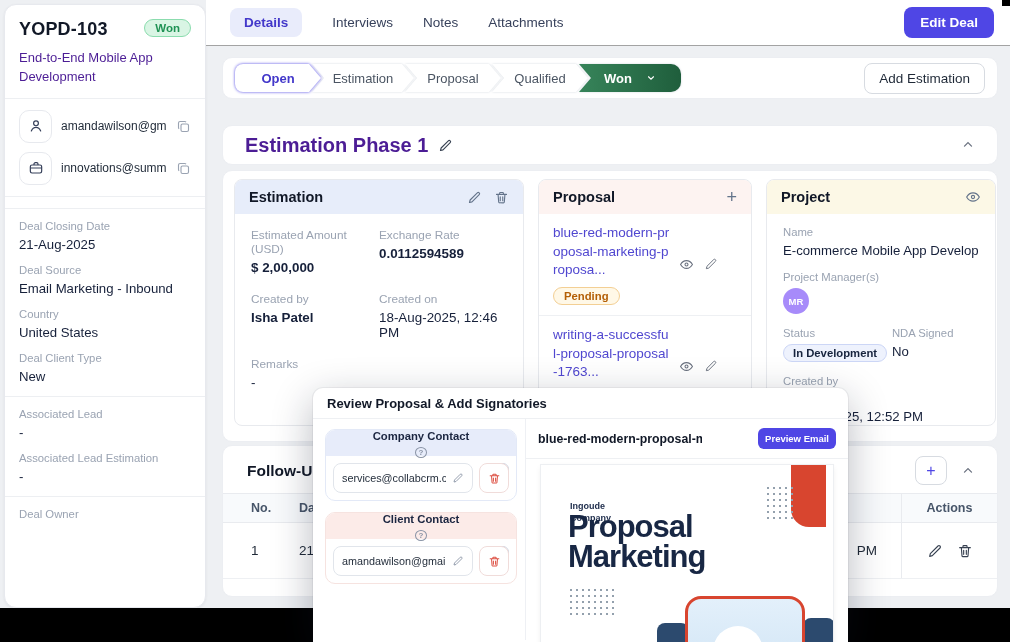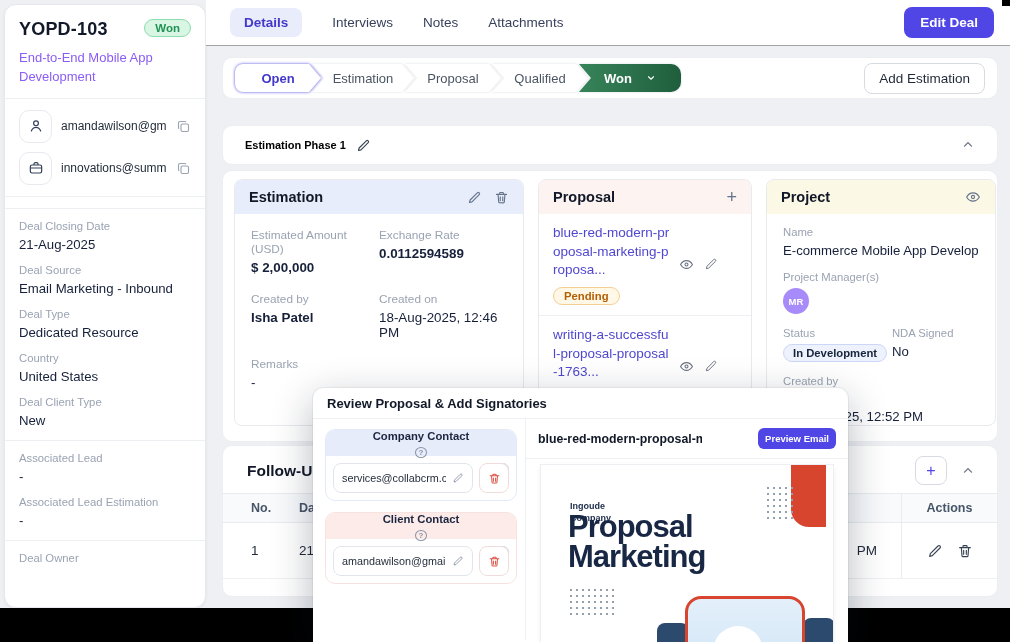--- a/index.html
+++ b/index.html
@@ -9,21 +9,21 @@
   .app { position:absolute; left:0; top:0; width:1010px; height:608px; background:#eef0f3; }
 
   
   .sidebar { position:absolute; left:4px; top:4px; width:202px; height:604px; background:#fff;
              border:1px solid #e7e9ee; border-radius:12px; padding:14px; overflow:hidden;
              box-shadow:0 1px 3px rgba(16,24,40,.06); }
   .sb-head { display:flex; align-items:flex-start; justify-content:space-between; }
   .deal-id { font-size:18px; font-weight:700; color:#111827; letter-spacing:.2px; }
   .won-pill { font-size:11.5px; font-weight:700; color:#1f9254; background:#d9f5e4;
               border:1px solid #8bdcae; border-radius:999px; padding:2px 10px; }
-  .deal-title { margin-top:9px; font-size:13px; color:#8b5cf6; line-height:1.45; }
+  .deal-title { margin-top:9px; font-size:13px; color:#4c1d95; line-height:1.45; }
   .sb-div { border:0; border-top:1px solid #edeff2; margin:11px -14px; }
   .sb-row { display:flex; align-items:center; gap:9px; margin:9px 0; }
   .icon-box { width:33px; height:33px; border:1px solid #e7e9ee; border-radius:10px; flex:0 0 auto;
               display:flex; align-items:center; justify-content:center; color:#37415b; }
   .sb-row-text { flex:1; font-size:12px; color:#1f2937; white-space:nowrap; overflow:hidden; }
   .copy { color:#9aa3b2; flex:0 0 auto; }
   .fgroup { margin:0 0 12px 0; }
   .flabel { font-size:11.3px; color:#9aa3b2; }
   .fvalue { font-size:13.2px; color:#16203a; margin-top:5px; }
 
@@ -51,21 +51,21 @@
   .chev-w.open-w { filter:drop-shadow(0 0 1.5px #4f46e5); z-index:6; }
   .chev.mid { clip-path:polygon(0 0, calc(100% - 12px) 0, 100% 50%, calc(100% - 12px) 100%, 0 100%, 12px 50%); }
   .z5{z-index:5}.z4{z-index:4}.z3{z-index:3}.z1{z-index:1}
   .chev.last { clip-path:polygon(0 0, 100% 0, 100% 100%, 0 100%, 12px 50%); border-radius:0 10px 10px 0;
                background:linear-gradient(90deg,#37845a,#1f5e3c); color:#fff; font-weight:700; gap:14px; }
   .add-est { margin-left:auto; background:#fff; border:1px solid #d7dbe1; border-radius:8px;
              font-size:13.5px; color:#1f2937; padding:7px 14px; cursor:pointer; }
 
   
   .phase { left:222px; top:125px; width:776px; height:40px; display:flex; align-items:center; padding:0 22px; }
-  .phase-title { font-size:11px; font-weight:700; color:#000000; }
+  .phase-title { font-size:20px; font-weight:700; color:#4c1d95; }
   .phase .pen { margin-left:10px; color:#374151; }
   .collapse { margin-left:auto; color:#6b7280; cursor:pointer; }
 
   
   .cards-section { left:222px; top:170px; width:776px; height:272px; }
   .inner-card { position:absolute; top:8px; height:247px; background:#fff; border:1px solid #e8eaee;
                 border-radius:8px; overflow:hidden; }
   .ic-head { height:34px; display:flex; align-items:center; padding:0 14px; font-size:14.5px;
              font-weight:700; color:#111827; }
   .ic-head .hicons { margin-left:auto; display:flex; gap:12px; color:#64748b; }
@@ -218,24 +218,20 @@
 
       <div class="fgroup">
         <div class="flabel">Deal Closing Date</div>
         <div class="fvalue">21-Aug-2025</div>
       </div>
       <div class="fgroup">
         <div class="flabel">Deal Source</div>
         <div class="fvalue">Email Marketing - Inbound</div>
       </div>
       <div class="fgroup">
-        <div class="flabel">Deal Type</div>
-        <div class="fvalue">Dedicated Resource</div>
-      </div>
-      <div class="fgroup">
         <div class="flabel">Country</div>
         <div class="fvalue">United States</div>
       </div>
       <div class="fgroup">
         <div class="flabel">Deal Client Type</div>
         <div class="fvalue">New</div>
       </div>
       <hr class="sb-div">
       <div class="fgroup">
         <div class="flabel">Associated Lead</div>

